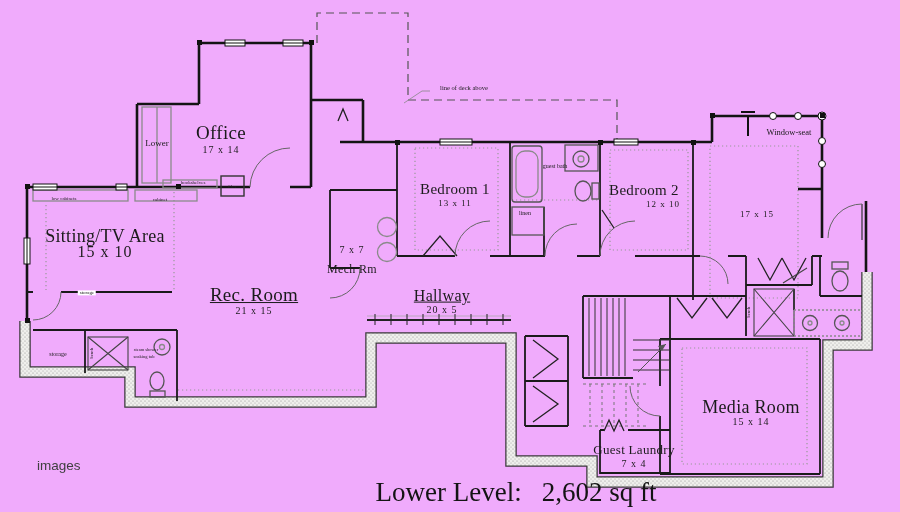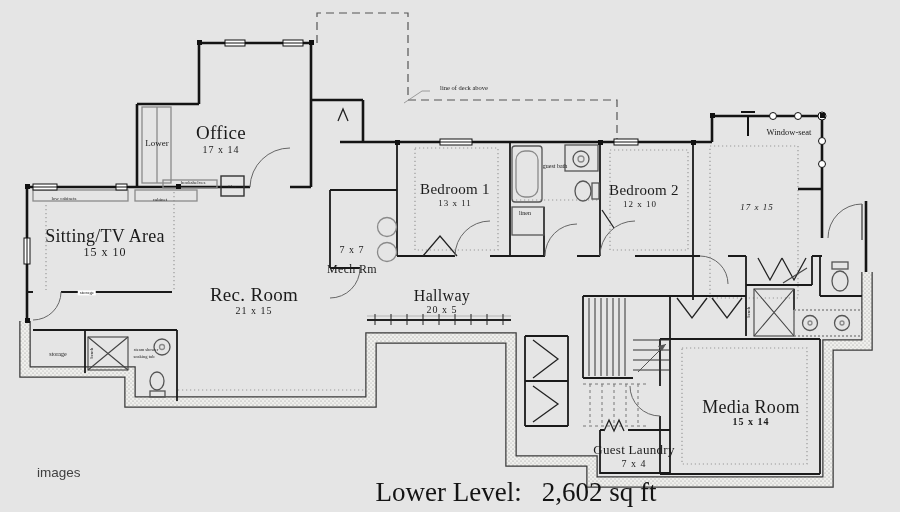--- a/index.html
+++ b/index.html
@@ -1,26 +1,26 @@
 <!DOCTYPE html>
 <html><head>
 <meta charset="utf-8">
 <style>
   html,body{margin:0;padding:0;background:#fff;}
-  .canvas{position:relative;width:900px;height:512px;background:#e5e5e5;overflow:hidden;
+  .canvas{position:relative;width:900px;height:512px;background:#f0abfc;overflow:hidden;
           font-family:"Liberation Serif", serif;color:#1b1b1b;}
   .canvas svg{position:absolute;left:0;top:0;}
   .lbl{position:absolute;transform:translate(-50%,-50%);text-align:center;white-space:nowrap;
        line-height:1.05;background:transparent;}
   .room-name{letter-spacing:.3px;}
   .room-dims{letter-spacing:1px;}
   .tiny{font-size:5px;color:#222;}
   .vert{transform:translate(-50%,-50%) rotate(-90deg);}
   .wrap{white-space:normal;}
-  .wm{position:absolute;font-family:"Liberation Sans", sans-serif;color:#3f3f3f;margin-top:7px;}
+  .wm{position:absolute;font-family:"Liberation Sans", sans-serif;color:#3f3f3f;}
   .footer{position:absolute;transform:translateX(-50%);font-size:27px;color:#141414;}
   .footer .val{margin-left:20px;}
 </style>
 </head>
 <body>
 
 <div class="canvas">
 
   <svg width="900" height="512" viewBox="0 0 900 512">
     <defs>
@@ -174,41 +174,41 @@
         <rect x="691" y="140" width="5" height="5"></rect>
       <rect x="710" y="113" width="5" height="5"></rect>
         <rect x="820" y="113" width="5" height="5"></rect>
     </g>
   </svg>
 
   <div class="lbl room-name" style="left:221px;top:133px;font-size:19px;">Office</div>
   <div class="lbl room-dims" style="left:221px;top:150px;font-size:10px;">17 x 14</div>
 
   <div class="lbl room-name" style="left:105px;top:236px;font-size:18px;">Sitting/TV Area</div>
-  <div class="lbl room-dims" style="left:105px;top:252px;font-size:12px;">15 x 10</div>
-
-  <div class="lbl room-name" style="left:254px;top:295px;font-size:19px;">Rec. Room</div>
+  <div class="lbl room-dims" style="left:105px;top:252px;font-size:16px;">15 x 10</div>
+
+  <div class="lbl room-name" style="left:254px;top:295px;font-size:19px;text-decoration:underline;">Rec. Room</div>
   <div class="lbl room-dims" style="left:254px;top:311px;font-size:10px;">21 x 15</div>
 
   <div class="lbl room-name" style="left:352px;top:237px;font-size:12px;margin-top:32px;">Mech Rm</div>
   <div class="lbl room-dims" style="left:352px;top:250px;font-size:10px;">7 x 7</div>
 
   <div class="lbl room-name" style="left:455px;top:190px;font-size:15px;">Bedroom 1</div>
   <div class="lbl room-dims" style="left:455px;top:204px;font-size:9px;">13 x 11</div>
 
-  <div class="lbl room-name" style="left:442px;top:296px;font-size:16px;">Hallway</div>
+  <div class="lbl room-name" style="left:442px;top:296px;font-size:16px;text-decoration:underline;">Hallway</div>
   <div class="lbl room-dims" style="left:442px;top:310px;font-size:10px;">20 x 5</div>
 
   <div class="lbl room-name" style="left:644px;top:191px;font-size:15px;">Bedroom 2</div>
-  <div class="lbl room-dims" style="left:640px;top:205px;font-size:9px;">12 x 10</div>
-
-  <div class="lbl room-dims" style="left:757px;top:208px;font-size:9px;font-style:italic;">17 x 15</div>
+  <div class="lbl room-dims" style="left:663px;top:205px;font-size:9px;">12 x 10</div>
+
+  <div class="lbl room-dims" style="left:757px;top:215px;font-size:9px;">17 x 15</div>
 
   <div class="lbl room-name" style="left:751px;top:407px;font-size:18px;">Media Room</div>
-  <div class="lbl room-dims" style="left:751px;top:422px;font-size:10px;font-weight:bold;">15 x 14</div>
+  <div class="lbl room-dims" style="left:751px;top:422px;font-size:10px;">15 x 14</div>
 
   <div class="lbl room-name" style="left:634px;top:450px;font-size:13px;text-align:center;">Guest Laundry</div>
   <div class="lbl room-dims" style="left:634px;top:464px;font-size:10px;">7 x 4</div>
 
   <div class="lbl" style="left:157px;top:144px;font-size:9px;">Lower</div>
   <div class="lbl" style="left:464px;top:88px;font-size:6.5px;">line of deck above</div>
   <div class="lbl" style="left:789px;top:132px;font-size:8.5px;">Window-seat</div>
   <div class="lbl tiny" style="left:64px;top:199px;">low cabinets</div>
   <div class="lbl tiny" style="left:160px;top:200px;">cabinet</div>
   <div class="lbl tiny" style="left:193px;top:183px;">bookshelves</div>

